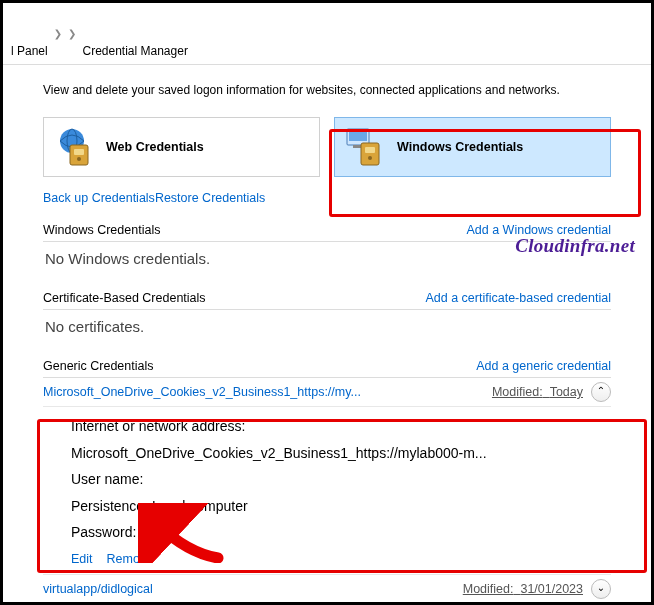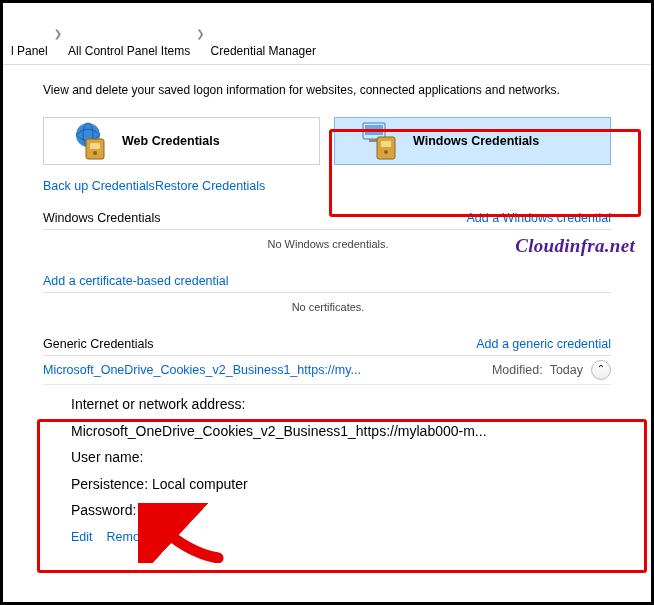--- a/index.html
+++ b/index.html
@@ -46,22 +46,22 @@
   .cred-type-row {
     display: flex;
     gap: 14px;
     margin-bottom: 14px;
   }
   .cred-type {
     flex: 1;
     border: 1px solid #d0d0d0;
     display: flex;
     align-items: center;
-    padding: 8px 24px;
-    height: 48px;
+    padding: 8px 8px;
+    height: 60px;
     box-sizing: border-box;
   }
   .cred-type.selected {
     background: #cde8ff;
     border-color: #7fb7e9;
   }
   .cred-type .label {
     font-weight: 700;
     font-size: 12.5px;
   }
@@ -85,39 +85,38 @@
     display: flex;
     justify-content: space-between;
     border-bottom: 1px solid #dcdcdc;
     padding: 6px 0 4px 0;
     margin-top: 12px;
     font-size: 12.5px;
   }
   .section-empty {
     color: #444;
     padding: 8px 0 6px 2px;
-    font-size: 11px;
-    text-align: center;
+    font-size: 15px;
   }
   .cred-row {
     display: flex;
     align-items: center;
     border-bottom: 1px solid #e8e8e8;
     padding: 4px 0;
     font-size: 12.5px;
   }
   .cred-row .title {
     color: #0066cc;
     flex: 1;
     cursor: pointer;
     white-space: nowrap;
     overflow: hidden;
     text-overflow: ellipsis;
   }
-  .cred-row .meta { color: #555; margin-right: 8px; white-space: nowrap; }
+  .cred-row .meta { color: #555; margin-right: 8px; white-space: nowrap; text-decoration: underline; }
   .expander {
     width: 18px; height: 18px;
     border-radius: 50%;
     border: 1px solid #bbb;
     text-align: center;
     line-height: 16px;
     font-size: 10px;
     background: linear-gradient(#fff, #eee);
     cursor: pointer;
     flex-shrink: 0;
@@ -152,21 +151,20 @@
   }
 </style>
 </head>
 <body>
 
 <div class="window">
 
   <div class="breadcrumb-bar">
     <span class="breadcrumb-item">l Panel</span>
     <span class="chevron">❯</span>
-    <span class="breadcrumb-item">All Control Panel Items</span>
     <span class="chevron">❯</span>
     <span class="breadcrumb-item">Credential Manager</span>
   </div>
 
   <div class="content">
 
     <div class="desc">View and delete your saved logon information for websites, connected applications and networks.</div>
 
     <div class="cred-type-row" style="position:relative;">
       <div class="cred-type">
@@ -202,20 +200,21 @@
       <span class="link">Restore Credentials</span>
     </div>
 
     <div class="section-header">
       <span>Windows Credentials</span>
       <span class="link">Add a Windows credential</span>
     </div>
     <div class="section-empty">No Windows credentials.</div>
 
     <div class="section-header">
+      <span>Certificate-Based Credentials</span>
       <span class="link">Add a certificate-based credential</span>
     </div>
     <div class="section-empty">No certificates.</div>
 
     <div class="section-header">
       <span>Generic Credentials</span>
       <span class="link">Add a generic credential</span>
     </div>
 
     <div class="cred-row">
@@ -245,20 +244,28 @@
       <div class="row">
         <span class="lbl">Password:</span>
         &nbsp;<span>••••••••</span>
       </div>
     </div>
     <div class="detail-actions">
       <span class="link">Edit</span>
       <span class="link">Remove</span>
     </div>
 
+    <div class="cred-row" style="margin-top:6px; border-top:1px solid #e8e8e8;">
+      <span class="title">virtualapp/didlogical</span>
+      <span class="meta">
+        <span>Modified:</span>
+        &nbsp;<span>31/01/2023</span>
+      </span>
+      <span class="expander">⌄</span>
+    </div>
 
   </div>
 
   <div class="watermark">Cloudinfra.net</div>
 
   <div class="highlight-red" style="left:326px; top:126px; width:306px; height:82px;"></div>
 
   <div class="highlight-red" style="left:34px; top:416px; width:604px; height:148px;"></div>
 
   <svg class="arrow-annot" style="left:135px; top:500px;" width="90" height="60" viewBox="0 0 90 60">

